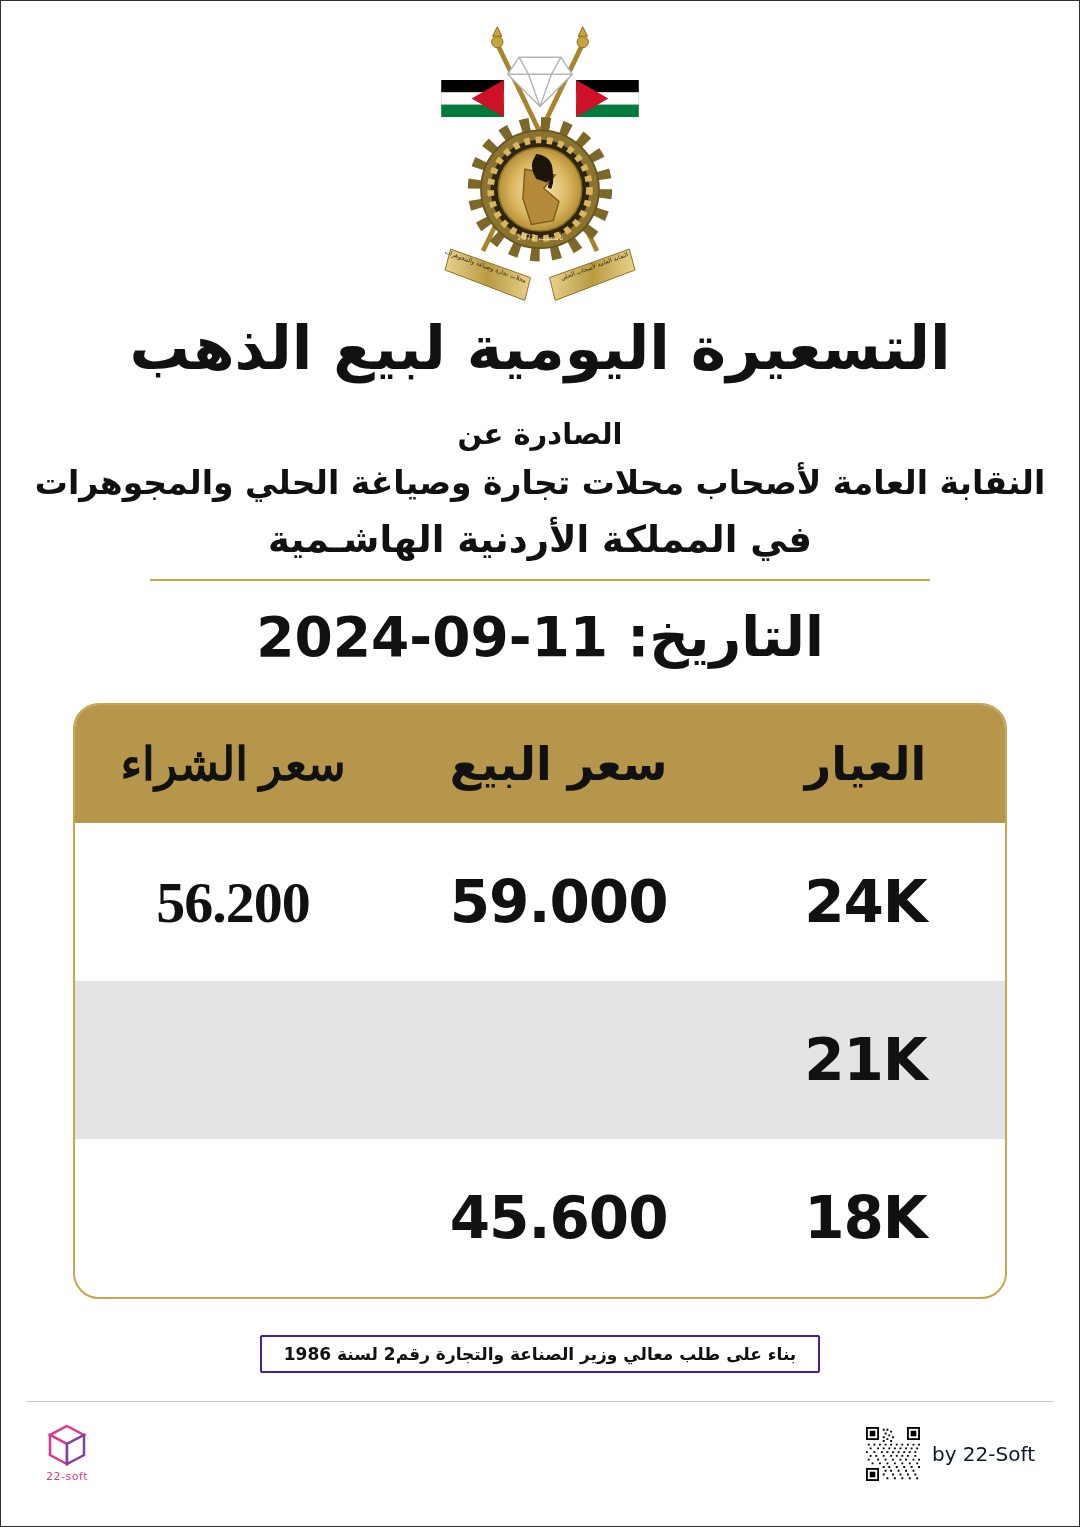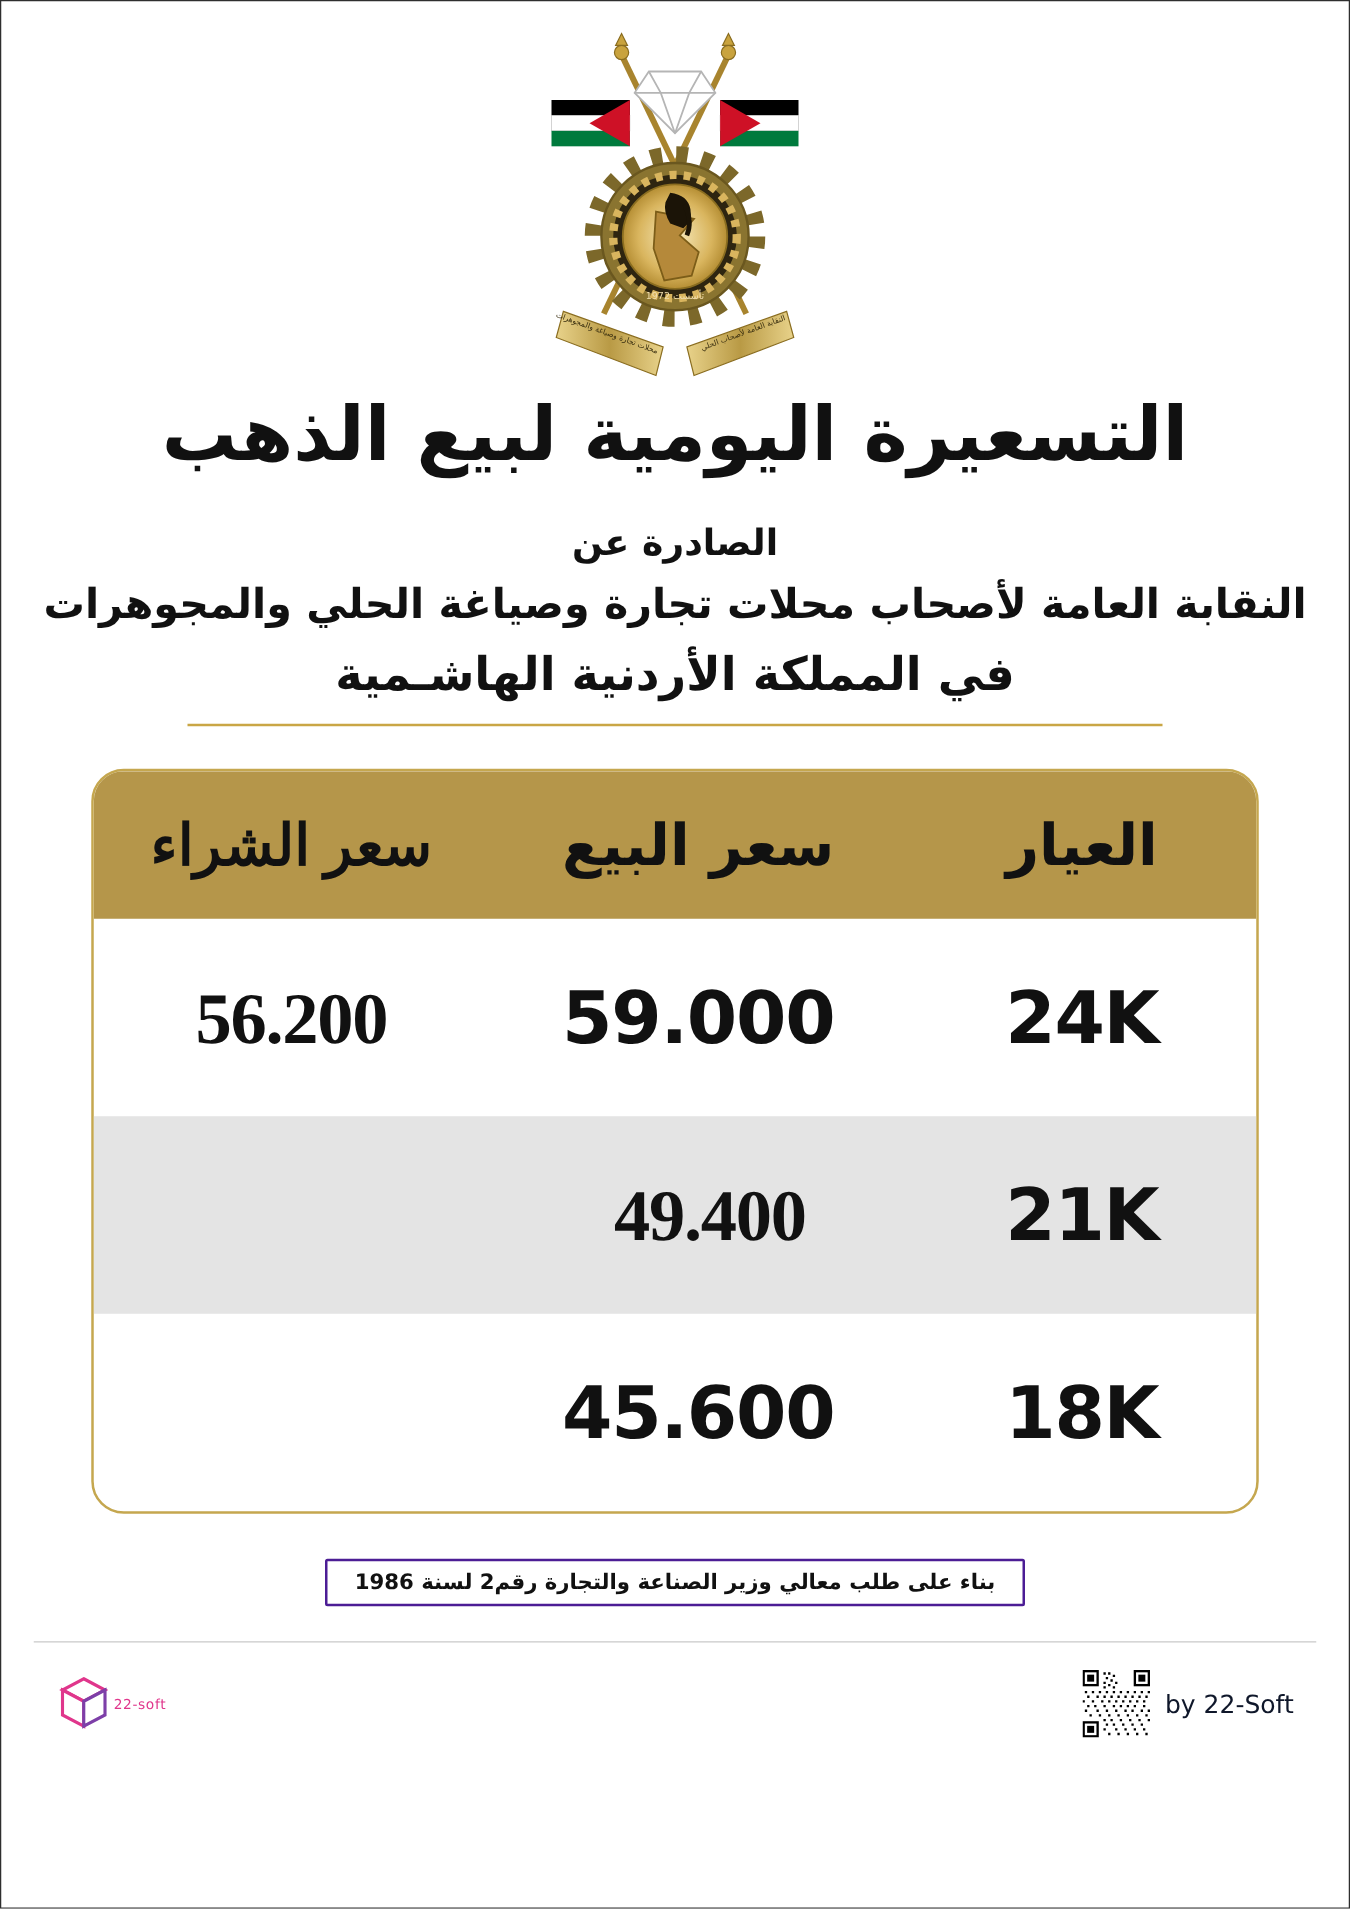--- a/index.html
+++ b/index.html
@@ -43,21 +43,21 @@
 
   .note-box {
     width:fit-content; margin:36px auto 0;
     border:2px solid #4c1d95; border-radius:2px;
     padding:7px 22px;
     font-size:17px; font-weight:600;
   }
 
   .footer-divider { border:none; border-top:1px solid #c9c9c9; margin:28px 26px 0; }
   .footer { display:flex; justify-content:space-between; align-items:center; padding:22px 44px 0; }
-  .footer-left { display:flex; flex-direction:row; align-items:center; gap:2px; }
+  .footer-left { display:flex; flex-direction:column; align-items:center; gap:2px; }
   .brand-name { color:#e0368c; font-size:11px; letter-spacing:0.5px; }
   .footer-right { display:flex; align-items:center; gap:12px; }
   .credit { color:#0f172a; font-size:20px; }
 </style>
 </head>
 <body>
 
 <div class="page">
 
   <div class="logo-wrap">
@@ -125,35 +125,35 @@
         <text transform="translate(188,258) rotate(-20)" text-anchor="middle" font-size="6.5" fill="#3a2f10">النقابة العامة لأصحاب الحلي</text>
       </g>
     </svg>
   </div>
 
   <div class="title" dir="rtl">التسعيرة اليومية لبيع الذهب</div>
   <div class="issued" dir="rtl">الصادرة عن</div>
   <div class="org" dir="rtl">النقابة العامة لأصحاب محلات تجارة وصياغة الحلي  والمجوهرات</div>
   <div class="country" dir="rtl">في المملكة الأردنية الهاشـمية</div>
   <div class="gold-underline"></div>
+  <div class="date" dir="rtl">التاريخ: 11-09-2024</div>
 
   <div class="price-table">
     <div class="thead" dir="rtl">
       <div class="cell karat">العيار</div>
       <div class="cell sell">سعر البيع</div>
       <div class="cell buy">سعر الشراء</div>
     </div>
     <div class="trow" dir="rtl">
       <div class="cell karat">24K</div>
       <div class="cell sell">59.000</div>
       <div class="cell buy">56.200</div>
     </div>
     <div class="trow alt" dir="rtl">
       <div class="cell karat">21K</div>
-      <div class="cell buy">49.400</div>
     </div>
     <div class="trow" dir="rtl">
       <div class="cell karat">18K</div>
       <div class="cell sell">45.600</div>
     </div>
   </div>
 
   <div class="note-box" dir="rtl">بناء على طلب معالي وزير الصناعة والتجارة رقم2 لسنة 1986</div>
 
   <hr class="footer-divider">

